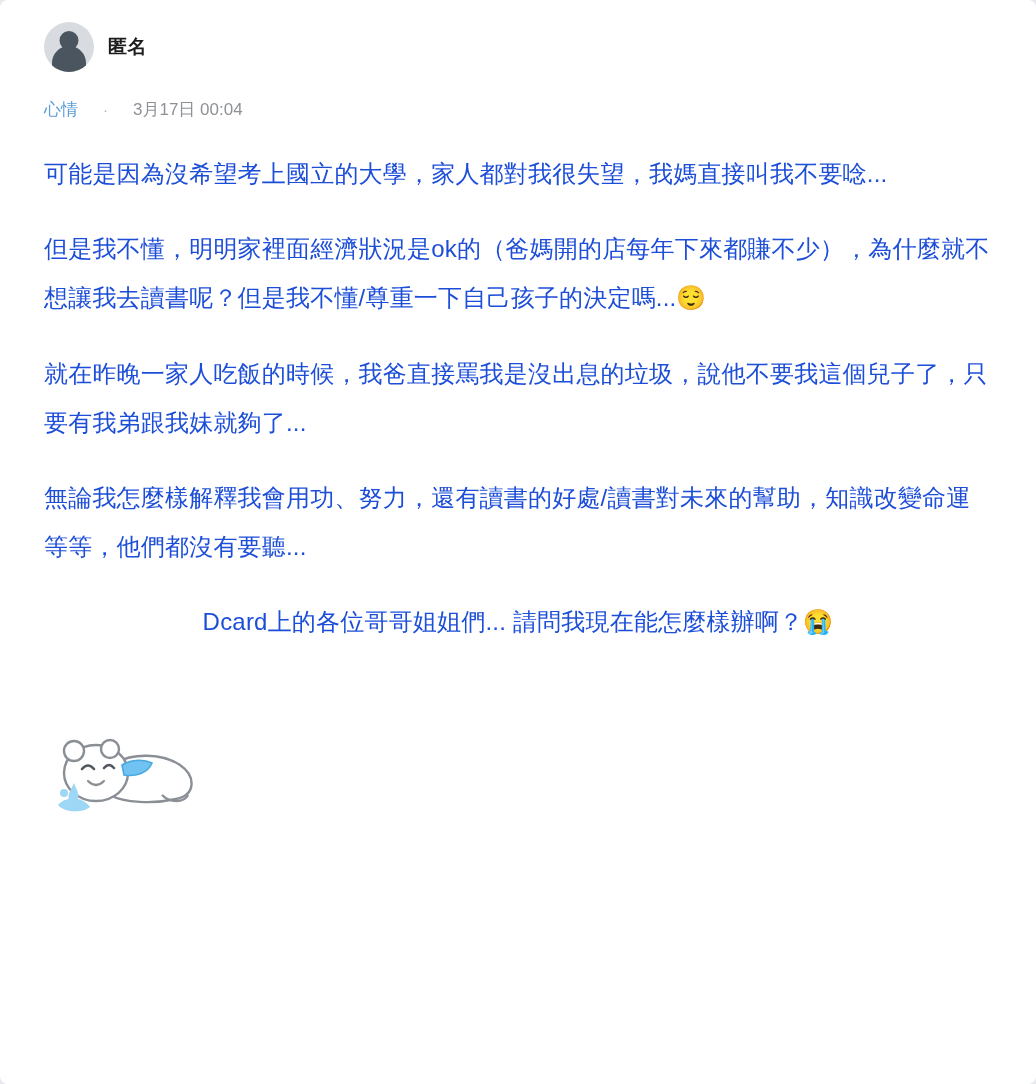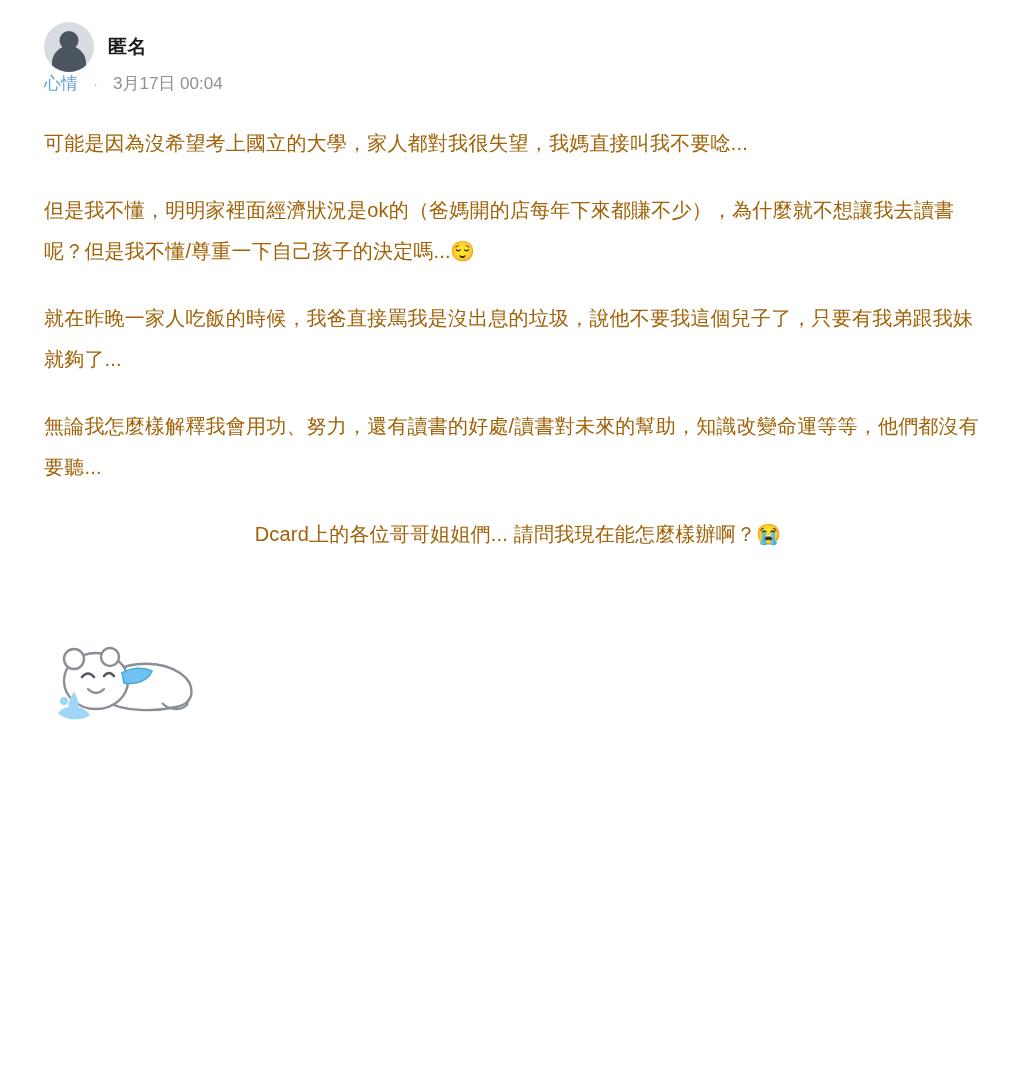--- a/index.html
+++ b/index.html
@@ -14,20 +14,21 @@
     -webkit-font-smoothing: antialiased;
   }
   .page {
     width: 1036px;
     min-height: 1084px;
     background: #ffffff;
     box-sizing: border-box;
     padding: 0 44px;
     position: relative;
     overflow: hidden;
+    border-radius: 8px;
   }
   
   .author-row {
     display: flex;
     align-items: center;
     padding-top: 22px;
     gap: 14px;
   }
   .avatar {
     width: 50px;
@@ -69,39 +70,40 @@
     margin: 36px 0 0 0;
     font-size: 38px;
     line-height: 1.42;
     font-weight: 700;
     color: #0b0b0c;
     letter-spacing: .2px;
     max-width: 915px;
   }
   
   .meta-row {
+    margin-top: 26px;
     display: flex;
     align-items: center;
-    gap: 15px;
+    gap: 25px;
     font-size: 17px;
     color: #8e9196;
   }
   .meta-forum {
     color: #5b9dd9;
   }
   .meta-dot {
     color: #b2b5ba;
     font-size: 15px;
   }
   
   .post-body {
     margin-top: 28px;
-    font-size: 20px;
+    font-size: 24px;
     line-height: 2.05;
-    color: #a16207;
+    color: #1d4ed8;
     letter-spacing: .2px;
     max-width: 950px;
   }
   .post-body p {
     margin: 0 0 26px 0;
   }
   .post-body p:last-of-type {
     margin-bottom: 0;
     text-align: center;
   }

